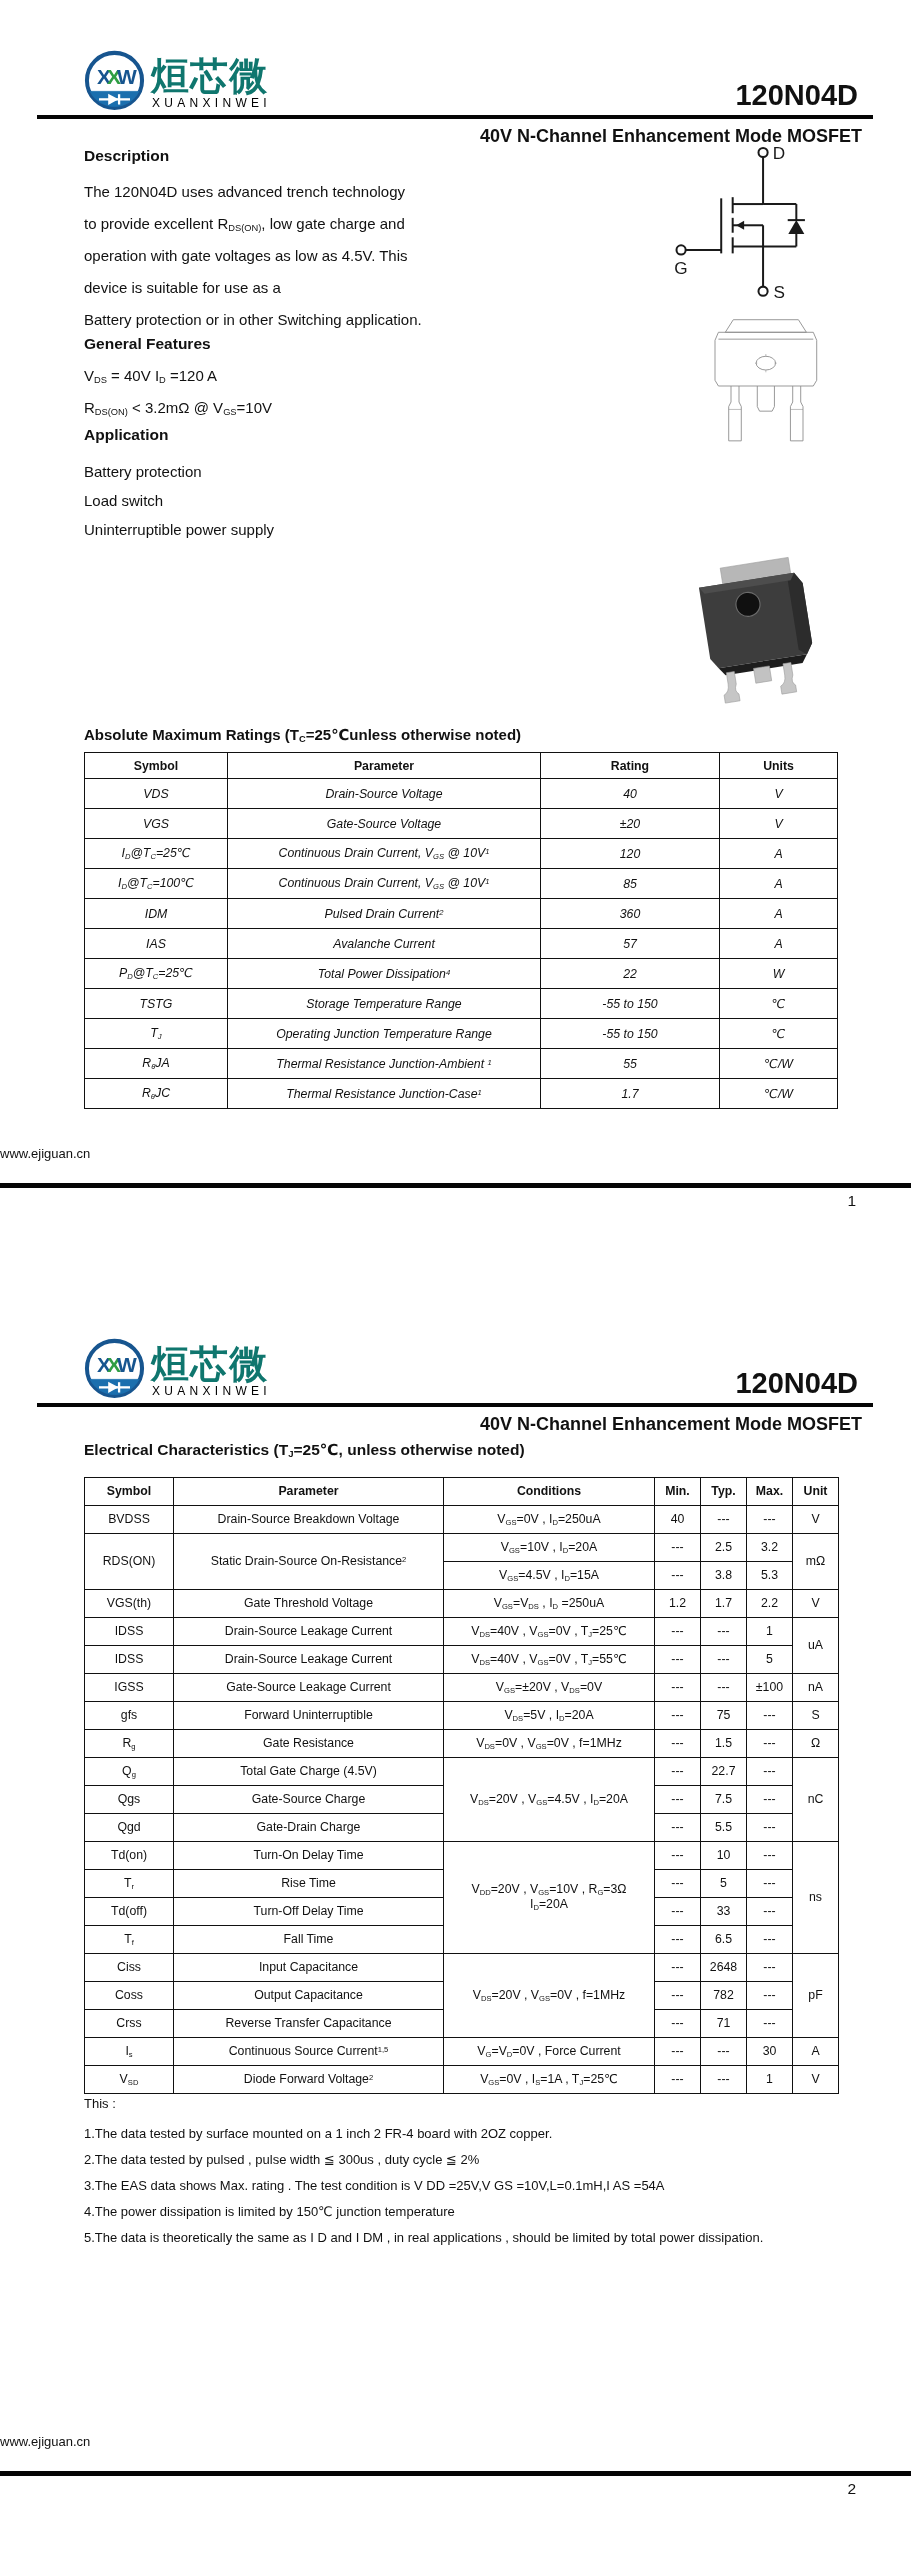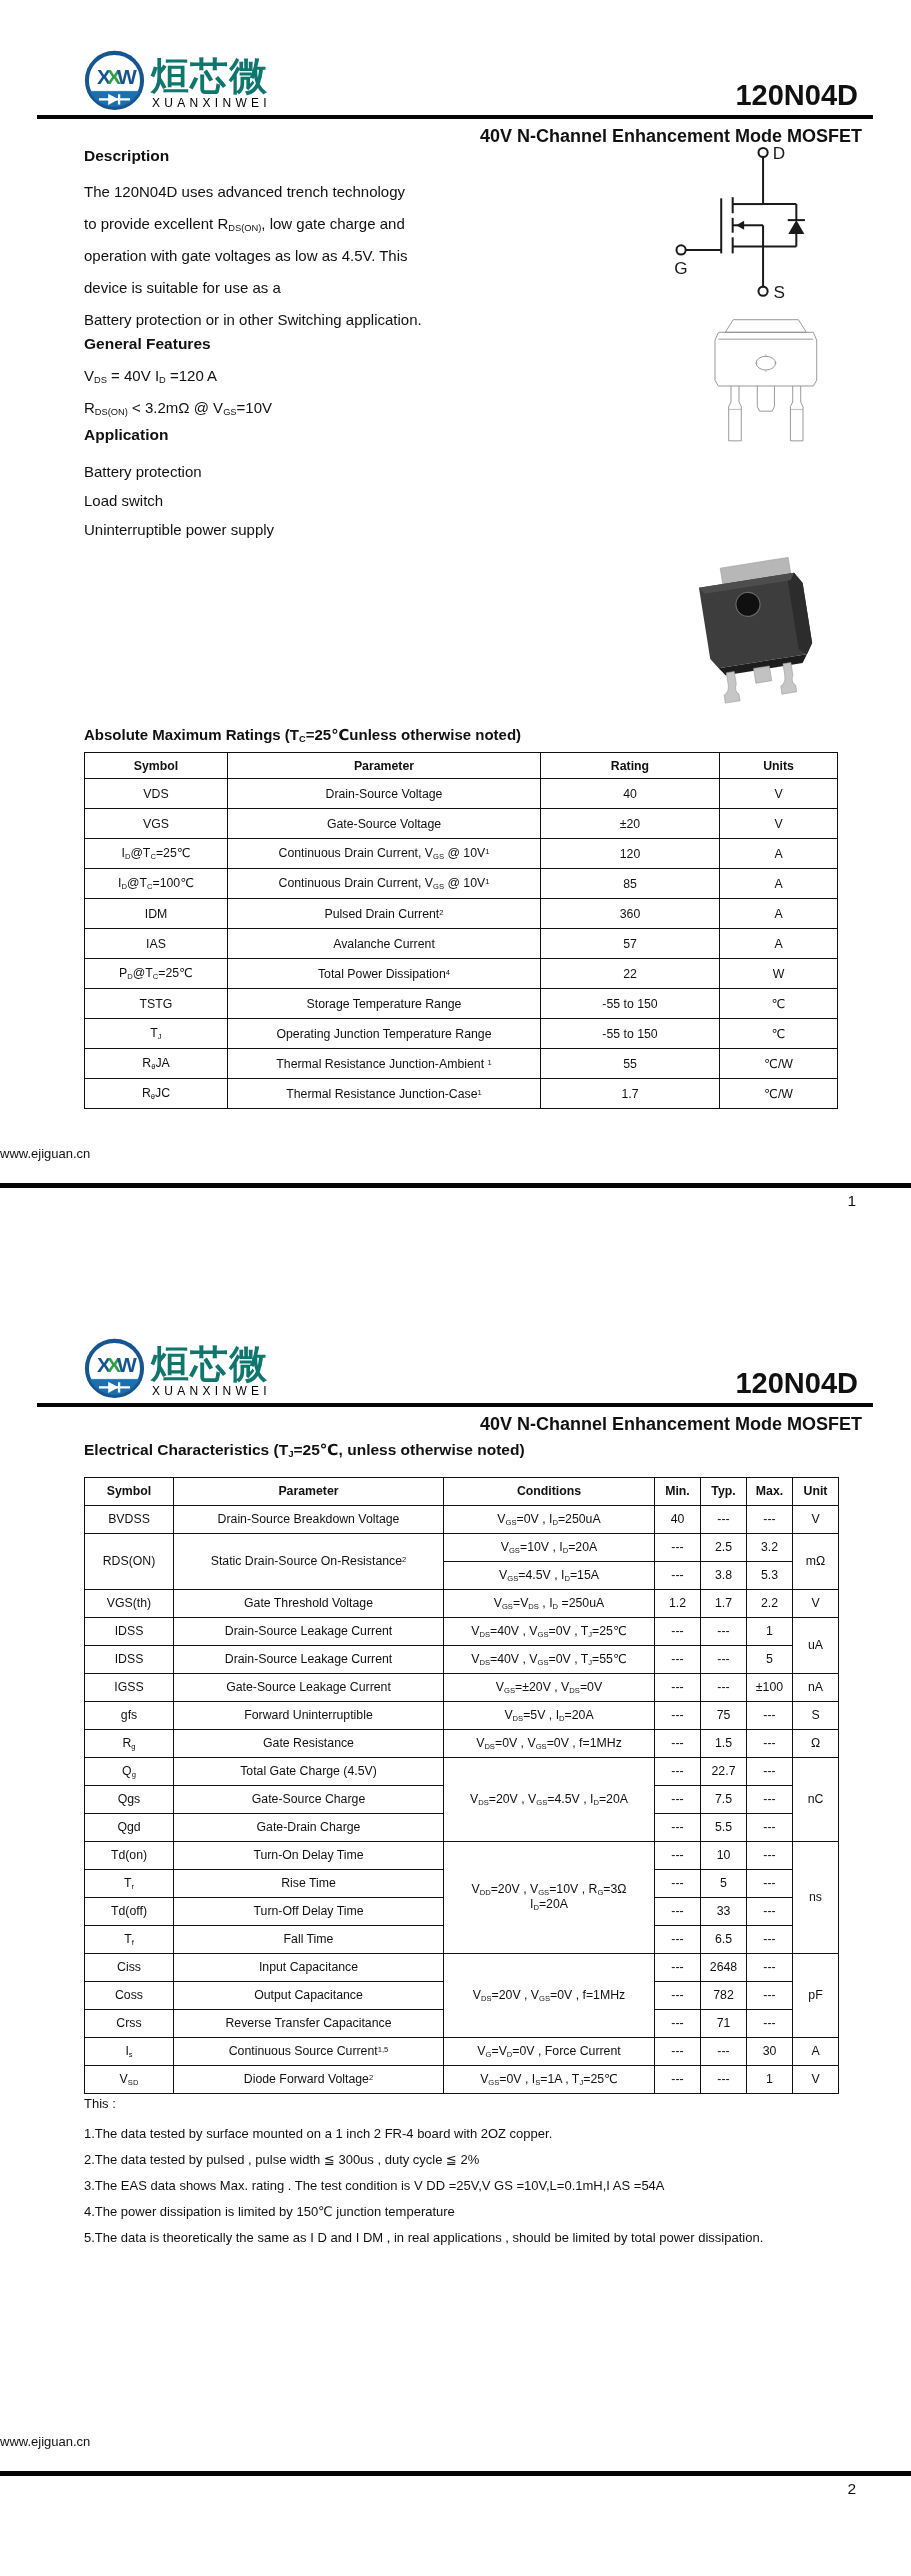--- a/index.html
+++ b/index.html
@@ -40,21 +40,21 @@
   .tbl-heading { position: absolute; left: 84px; font-size: 15px; font-weight: bold; }
   table { position: absolute; left: 84px; width: 753px; border-collapse: collapse;
     table-layout: fixed; font-size: 12.3px; }
   td, th { border-left: 1.1px solid #111; border-right: 1.1px solid #111;
     border-top: 1.7px solid #111; border-bottom: 1.7px solid #111;
     text-align: center; vertical-align: middle; padding: 1.1px 2.9px; background: #fff; }
   table { border: 1.7px solid #111; }
   thead th { font-weight: bold; }
   .abs-table { top: 752px; }
   .abs-table thead th { height: 26px; }
-  .abs-table tbody td { height: 30px; }
+  .abs-table tbody td { height: 30px; font-style: italic; }
   .elec-table { top: 1477px; }
   .elec-table thead th { height: 27.5px; }
   .elec-table tbody td { height: 28px; }
   .cond { white-space: pre-line; }
 
   
   .notes { position: absolute; left: 84px; font-size: 13px; }
   .notes div { height: 26px; line-height: 26px; white-space: nowrap; }
   .note-label { position: absolute; left: 84px; font-size: 13px; font-weight: normal; }
 

